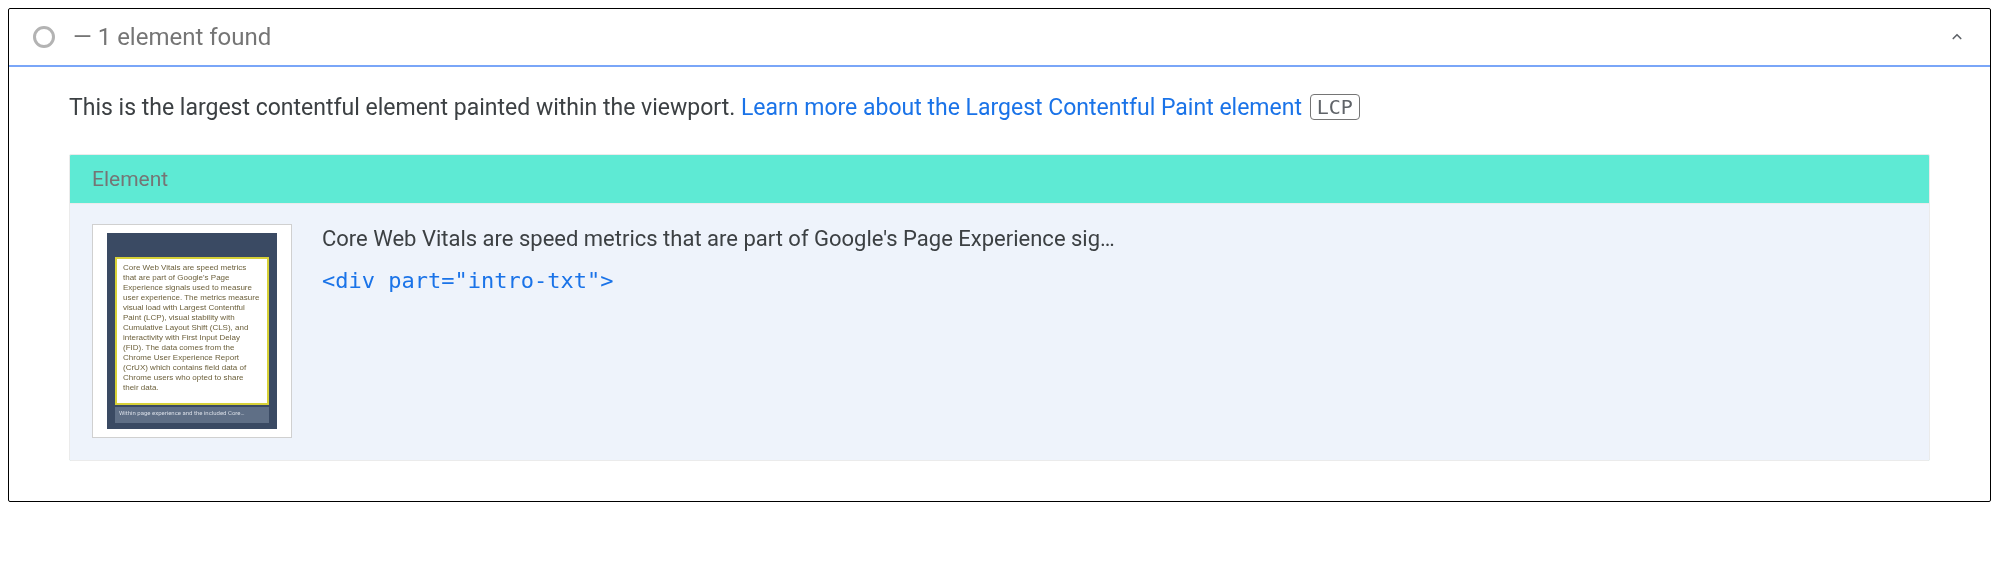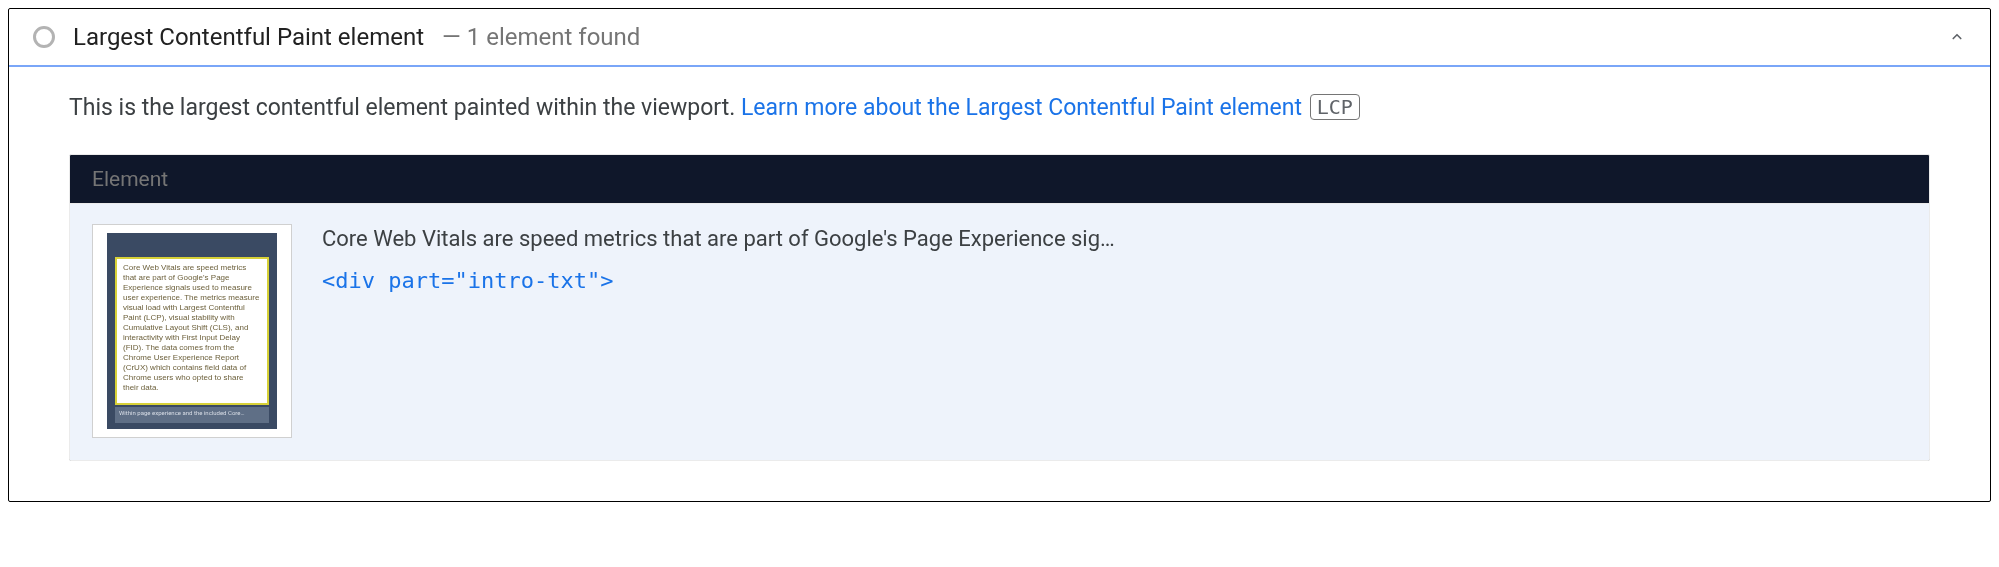--- a/index.html
+++ b/index.html
@@ -66,21 +66,21 @@
     border-radius: 4px;
     padding: 0 6px;
     font-size: 20px;
     color: #5f6368;
     margin-left: 2px;
     line-height: 1.2;
     vertical-align: 1px;
   }
   .element-box {
     border: 1px solid #ebebeb;
-    background: #0f172a;
+    background: #5eead4;
     border-radius: 2px;
   }
   .element-header {
     padding: 12px 22px;
     font-size: 21px;
     color: #757575;
     border-bottom: 1px solid #ebebeb;
   }
   .element-row {
     display: flex;
@@ -149,21 +149,20 @@
   .row-code .attr { color: #1a73e8; }
   .row-code .val { color: #1a73e8; }
 </style>
 </head>
 <body>
 
 <div class="audit">
 
   <div class="audit-header">
     <div class="status-circle"></div>
-    <span class="audit-title">Largest Contentful Paint element</span>
     <span class="audit-subtitle"> — 1 element found</span>
     <div class="header-spacer"></div>
     <div class="chevron">
       <svg viewBox="0 0 24 24" width="18" height="18">
         <path d="M7 14l5-5 5 5" fill="none" stroke="#5f6368" stroke-width="2.2" stroke-linecap="round" stroke-linejoin="round"></path>
       </svg>
     </div>
   </div>
 
   <div class="audit-body">

